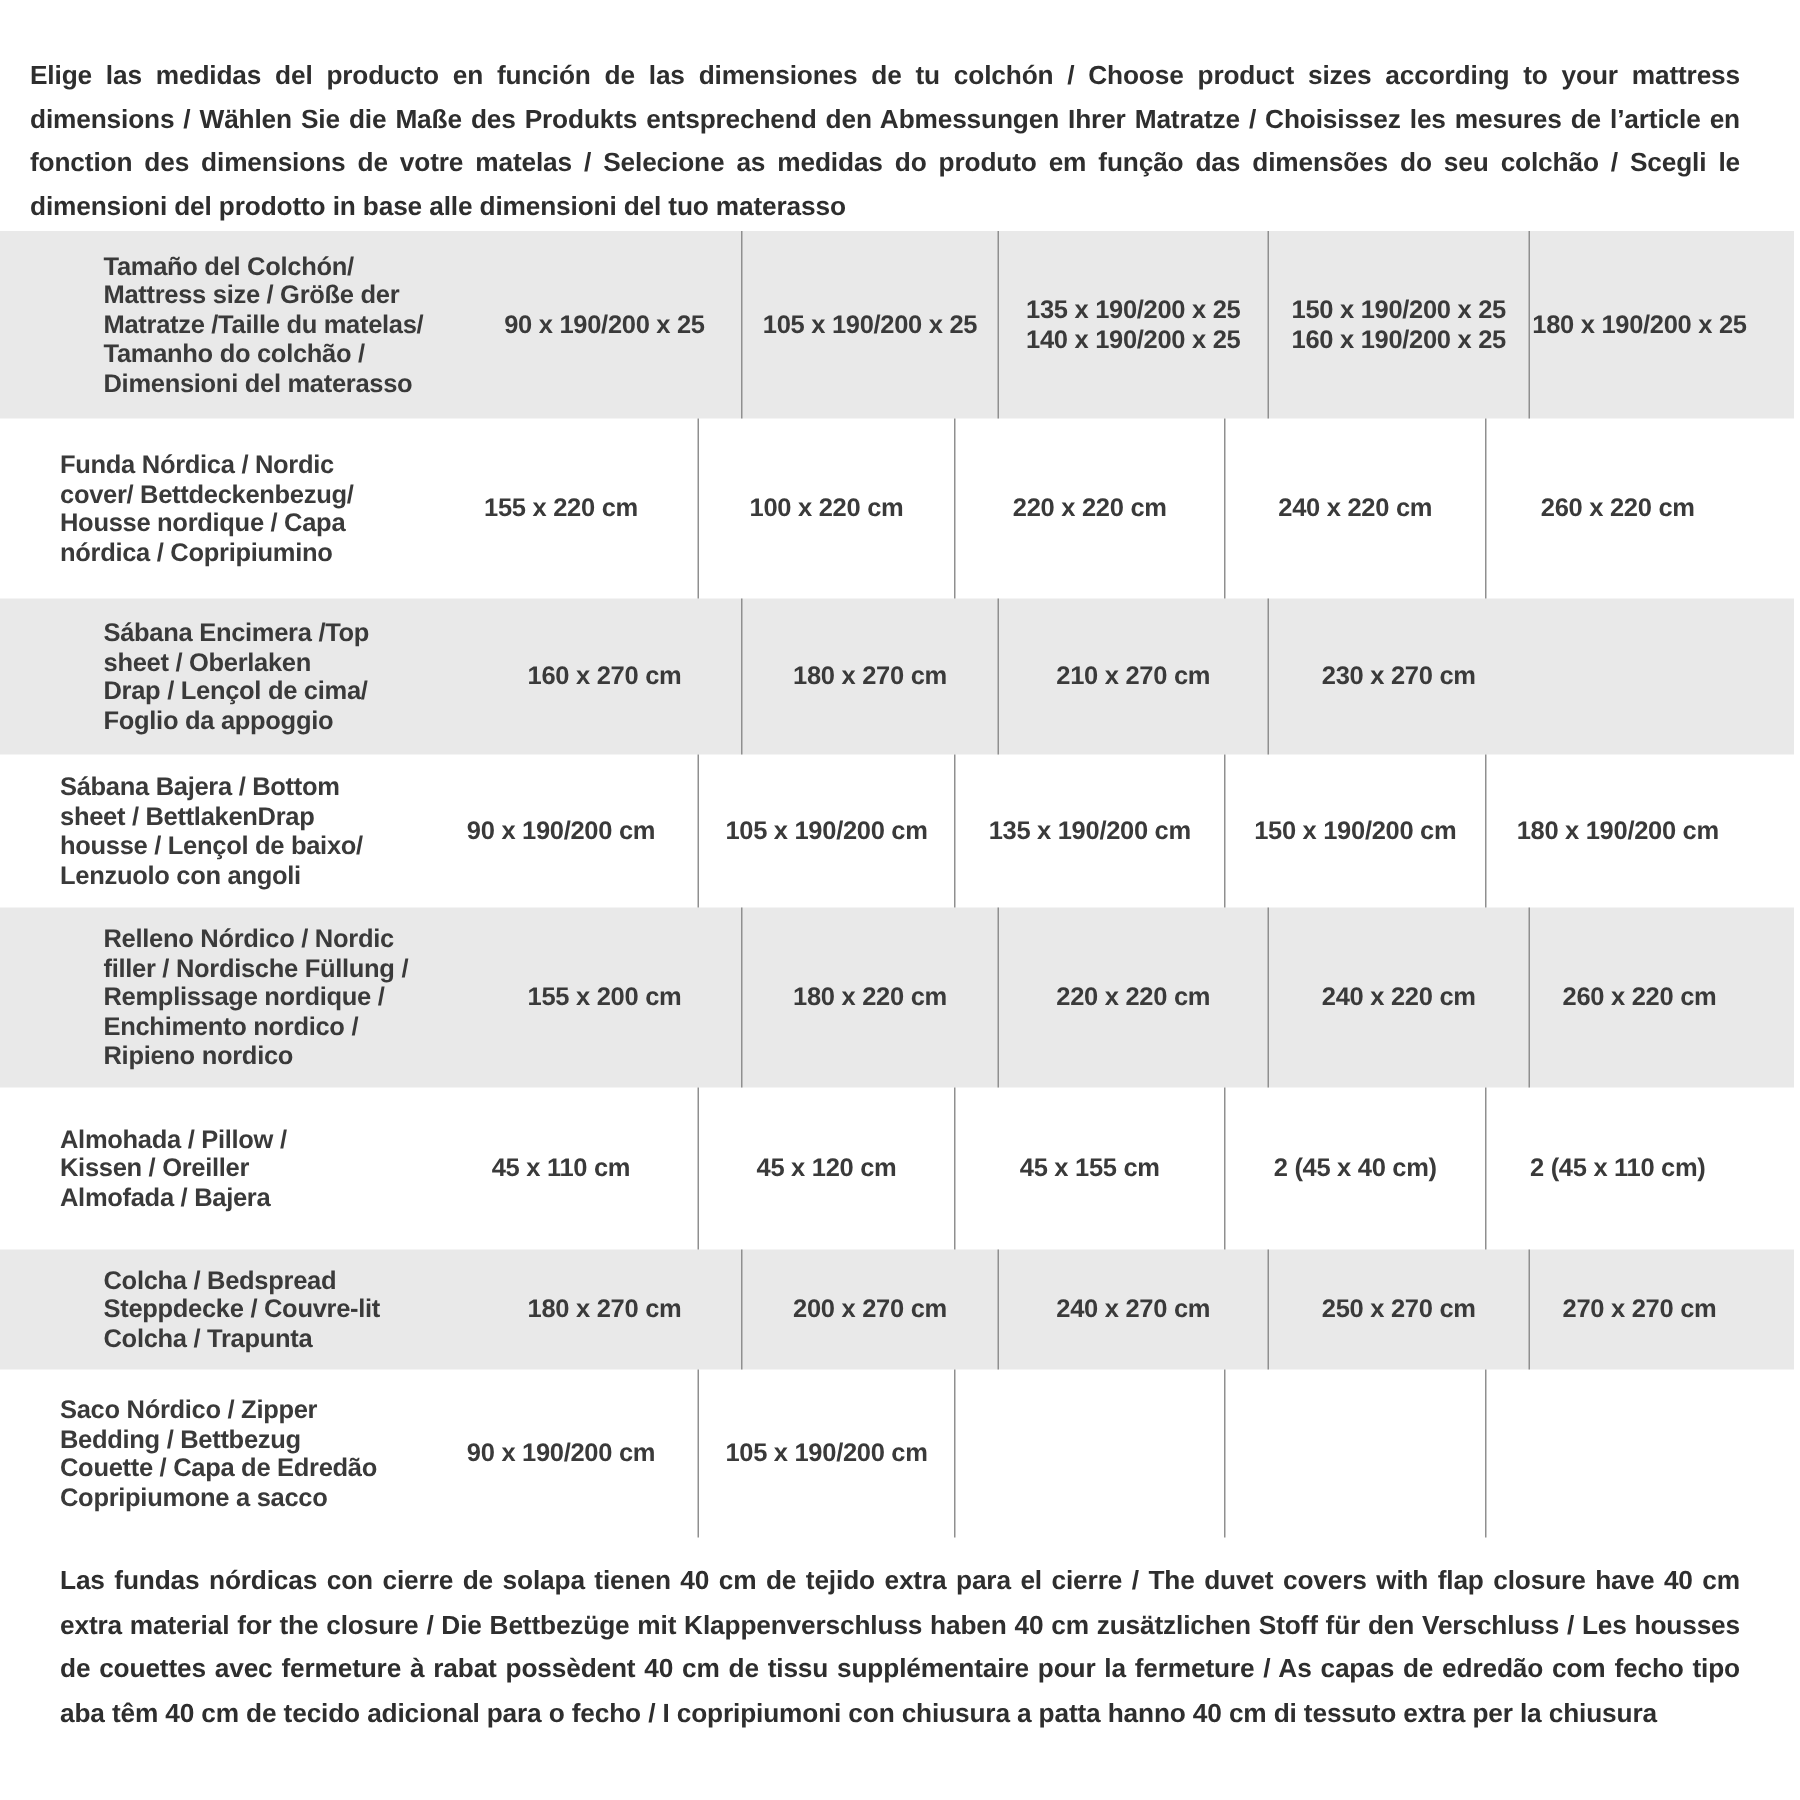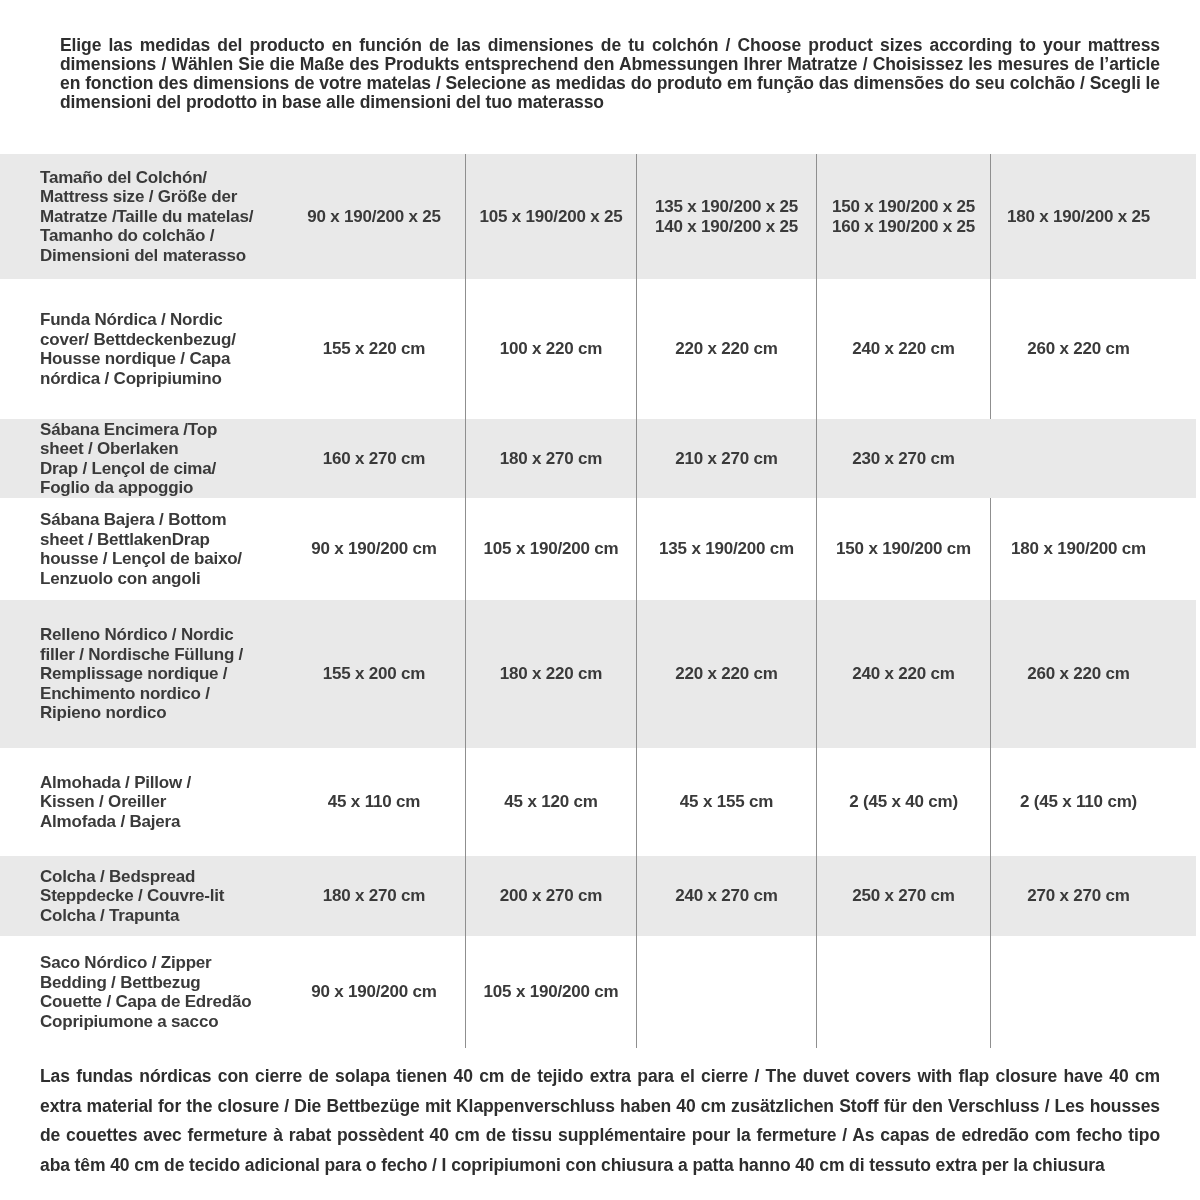--- a/index.html
+++ b/index.html
@@ -10,43 +10,43 @@
   }
   html,body{margin:0;padding:0;background:#ffffff;}
   .page{
     position:relative;
     width:1200px;height:1200px;
     background:#ffffff;
     overflow:hidden;
     font-family:"Liberation Sans", sans-serif;
   }
   .intro{
-    margin:36px 40px 0 60px;
+    margin:36px 40px 0 20px;
     height:118px;
     font-size:17.5px;
     font-weight:bold;
-    line-height:19px;
+    line-height:29px;
     letter-spacing:-0.1px;
     color:var(--para);
     text-align:justify;
   }
   .tbl{
     width:1196px;
     margin-top:0;
   }
   .tr{
     display:grid;
     grid-template-columns:283px 182px 171px 180px 174px 1fr;
   }
-  .tr.gray{background:var(--stripe);}
+  .tr.gray{background:var(--stripe);padding-left:29px;}
   .h-head{height:125px}
-  .h-r1{height:140px}
-  .h-r2{height:79px}
+  .h-r1{height:120px}
+  .h-r2{height:104px}
   .h-r3{height:102px}
-  .h-r4{height:148px}
+  .h-r4{height:120px}
   .h-r5{height:108px}
   .h-r6{height:80px}
   .h-r7{height:112px}
   .td{
     display:flex;
     align-items:center;
     justify-content:center;
     text-align:center;
     white-space:pre-line;
     font-weight:bold;

